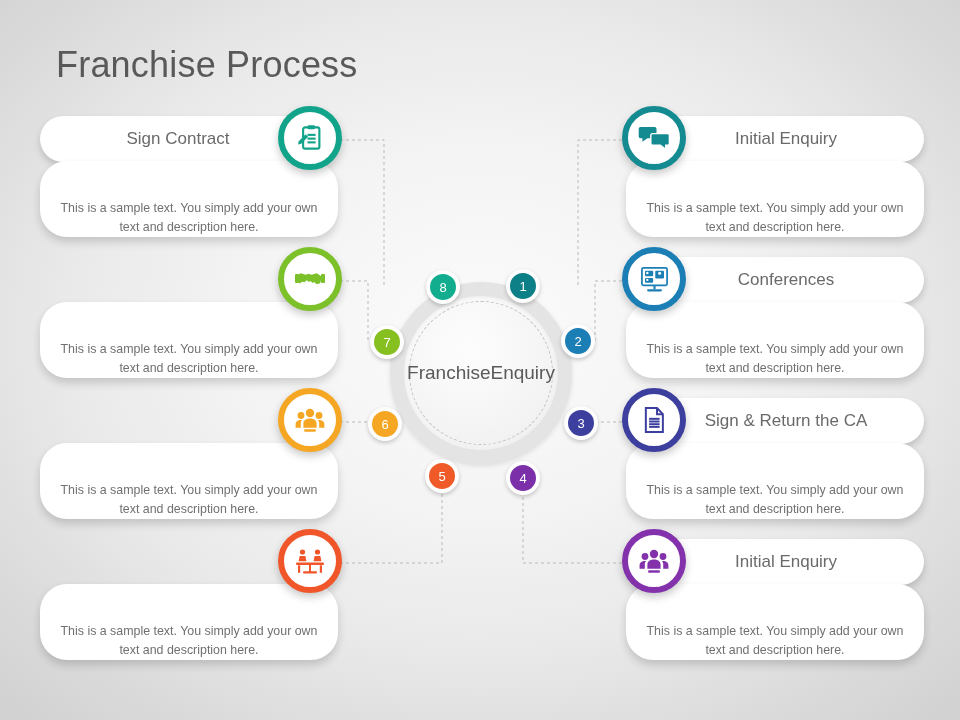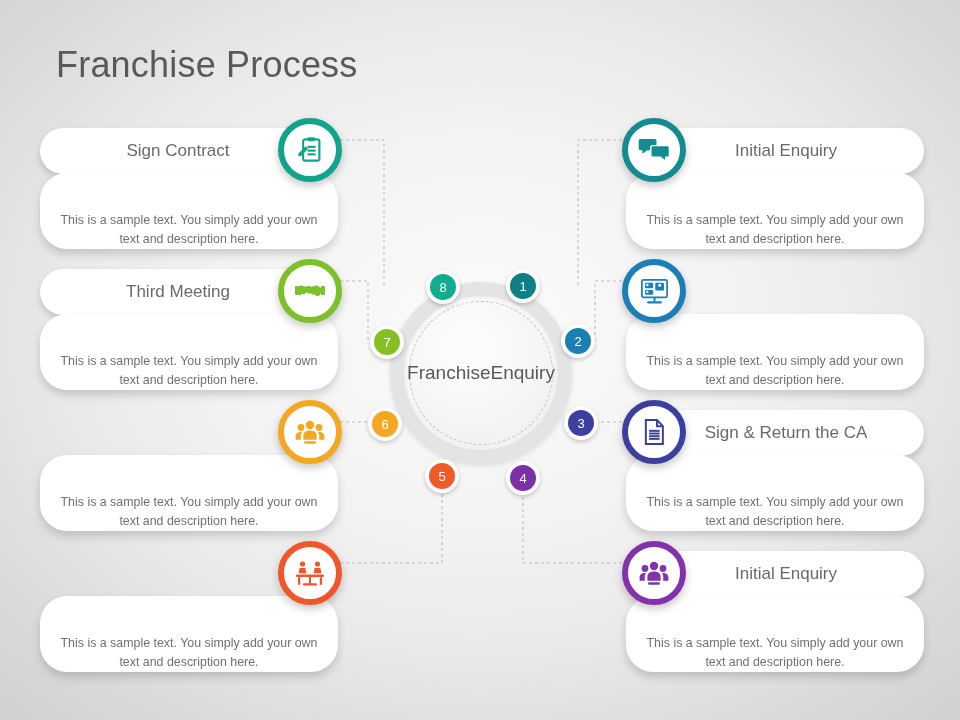--- a/index.html
+++ b/index.html
@@ -50,21 +50,21 @@
   .badge{
     position:absolute;width:34px;height:34px;border-radius:50%;
     display:flex;align-items:center;justify-content:center;
     color:#fff;font-size:13px;
     border:4px solid #fdfdfd;
     box-shadow:0 2px 4px rgba(0,0,0,.20);
     box-sizing:border-box;
   }
 
   
-  .card{position:absolute;width:298px;height:128px;margin-top:12px;}
+  .card{position:absolute;width:298px;height:128px;}
   .card-head{
     position:absolute;left:22px;top:0;width:276px;height:46px;
     background:#fff;border-radius:23px;
     box-shadow:0 4px 7px rgba(0,0,0,.17);
     display:flex;align-items:center;justify-content:center;
   }
   .card-head span{
     font-size:17px;color:#6a6a6a;white-space:nowrap;
   }
   .card-body{
@@ -156,23 +156,20 @@
             <rect x="6.5" y="3.5" width="13" height="17" rx="1.6"></rect>
             <rect x="10" y="1.8" width="6" height="3.2" rx="1" fill="currentColor" stroke="none"></rect>
             <line x1="10" y1="9.5" x2="16.5" y2="9.5"></line>
             <line x1="10" y1="12.5" x2="16.5" y2="12.5"></line>
             <line x1="10" y1="15.5" x2="16.5" y2="15.5"></line>
             <path d="M3 14.5 L8.5 9 L10.5 11 L5 16.5 L2.4 17.2 Z" fill="currentColor" stroke="none"></path>
           </svg>
         </div>
       </div>
       <div class="card left" style="left: 40px; top: 257px;">
-        <div class="card-head">
-          <span>Third Meeting</span>
-        </div>
         <div class="card-body">
           <p>This is a sample  text. You simply  add your own text and description here.</p>
         </div>
         <div class="icon-ring" style="border-color: rgb(124, 192, 42); color: rgb(124, 192, 42);">
           <svg width="32" height="32" viewBox="0 0 32 32" fill="currentColor">
             <path d="M2 13.5l4.5-3.2 5.3 1.4 2.6-.9 3.4.9 5-1.5L28 13.8l-1.9 6.4-3.4 1-2.5-2.3-1.3 1-2.6-2-1.3 1.1-2.3-1.8-2.3 2-2.6-.4-1.6 1.6L4 19.3z"></path>
             <rect x="1" y="11" width="4" height="9" rx="1"></rect>
             <rect x="27" y="11" width="4" height="9" rx="1"></rect>
           </svg>
         </div>
@@ -219,20 +216,23 @@
           <p>This is a sample  text. You simply  add your own text and description here.</p>
         </div>
         <div class="icon-ring" style="border-color: rgb(20, 138, 145); color: rgb(20, 138, 145);">
           <svg width="32" height="32" viewBox="0 0 32 32" fill="currentColor">
             <path d="M2.5 5h14.2a1.8 1.8 0 0 1 1.8 1.8v7.6a1.8 1.8 0 0 1-1.8 1.8H9.4l-5 3.6v-3.6H2.5A1.8 1.8 0 0 1 .7 14.4V6.8A1.8 1.8 0 0 1 2.5 5z"></path>
             <path d="M14.6 11.6h15a1.8 1.8 0 0 1 1.8 1.8v8.1a1.8 1.8 0 0 1-1.8 1.8h-1.9v4.1l-5.4-4.1h-7.7a1.8 1.8 0 0 1-1.8-1.8v-8.1a1.8 1.8 0 0 1 1.8-1.8z" stroke="#fff" stroke-width="1.4"></path>
           </svg>
         </div>
       </div>
       <div class="card right" style="left: 626px; top: 257px;">
+        <div class="card-head">
+          <span>Conferences</span>
+        </div>
         <div class="card-body">
           <p>This is a sample  text. You simply  add your own text and description here.</p>
         </div>
         <div class="icon-ring" style="border-color: rgb(27, 127, 181); color: rgb(27, 127, 181);">
           <svg width="31" height="31" viewBox="0 0 32 32" fill="none" stroke="currentColor" stroke-width="1.8">
             <rect x="3" y="4" width="26" height="18" rx="1.6"></rect>
             <rect x="6.2" y="7" width="8.4" height="5.6" rx="1" fill="currentColor" stroke="none"></rect>
             <circle cx="8.6" cy="9.2" r="1.3" fill="#fff" stroke="none"></circle>
             <rect x="6.2" y="14.4" width="8.4" height="5" rx="1" fill="currentColor" stroke="none"></rect>
             <circle cx="8.6" cy="16.4" r="1.2" fill="#fff" stroke="none"></circle>

